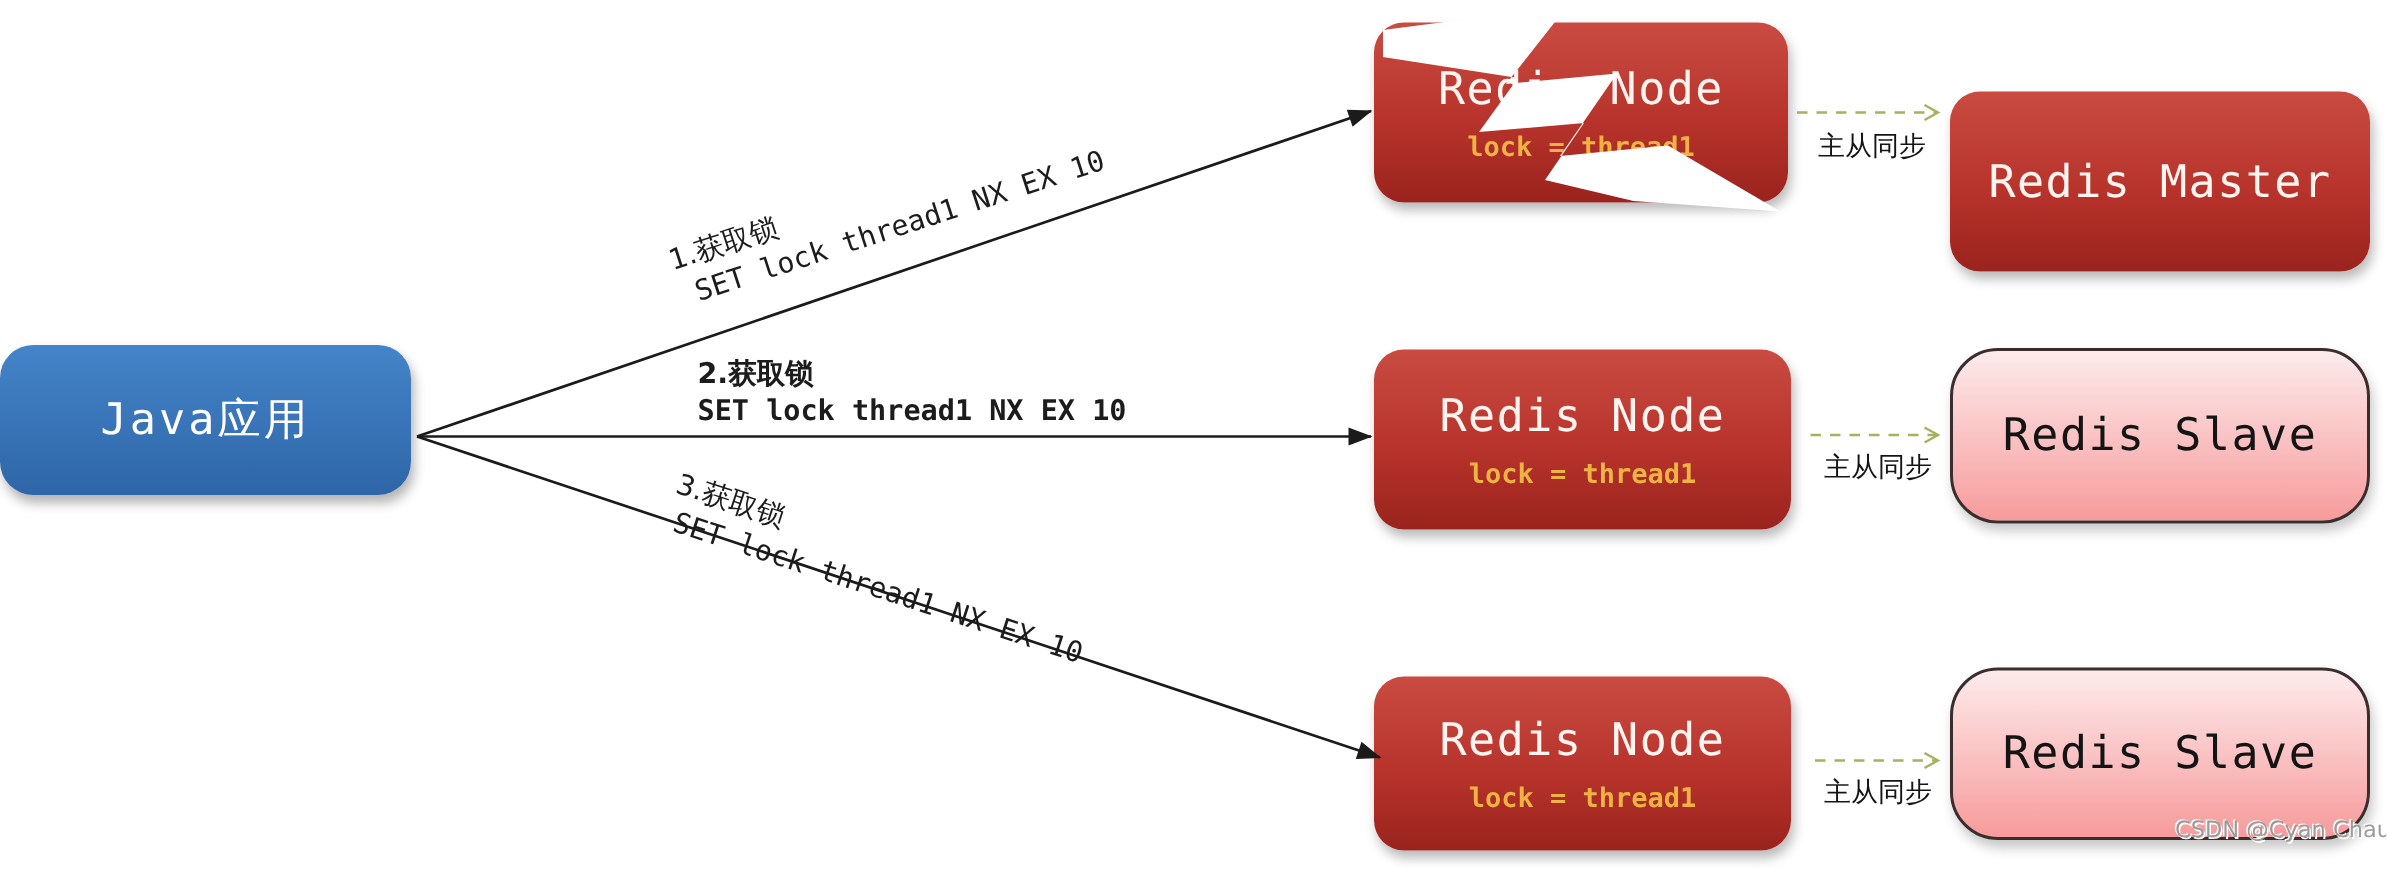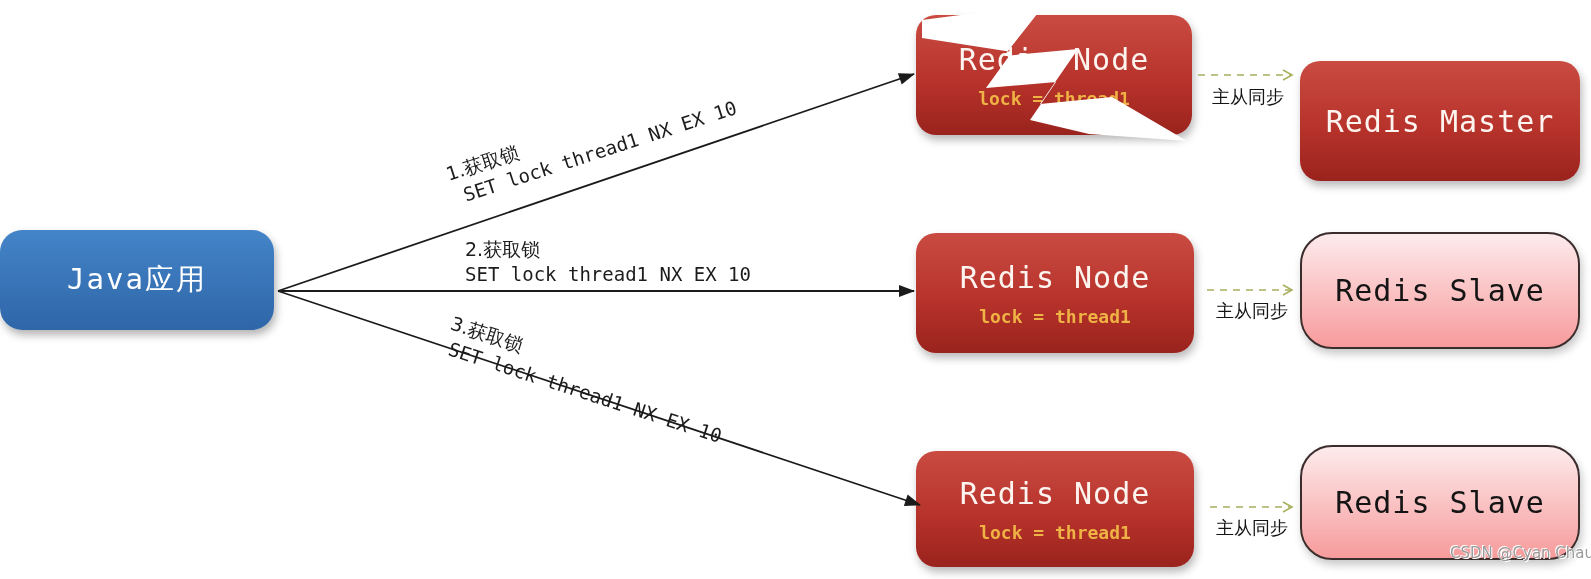--- a/index.html
+++ b/index.html
@@ -63,21 +63,21 @@
 
   <div class="box blue" style="left:0px;top:230px;width:274px;height:100px;">
     <span class="java-label">Java应用</span>
   </div>
 
   <div class="edge-label rot-up" style="left:443px;top:163px;">
     <span class="cjk">1.获取锁</span>
     <span class="code" style="padding-left:10px;">SET lock thread1 NX EX 10</span>
   </div>
 
-  <div class="edge-label" style="left:465px;top:237px;">
+  <div class="edge-label" style="left:465px;top:237px;font-weight:bold;">
     <span class="cjk">2.获取锁</span>
     <span class="code">SET lock thread1 NX EX 10</span>
   </div>
 
   <div class="edge-label rot-down" style="left:455px;top:311px;">
     <span class="cjk">3.获取锁</span>
     <span class="code" style="padding-left:6px;">SET lock thread1 NX EX 10</span>
   </div>
 
   <div class="box red" style="left:916px;top:15px;width:276px;height:120px;border-radius:20px;">

